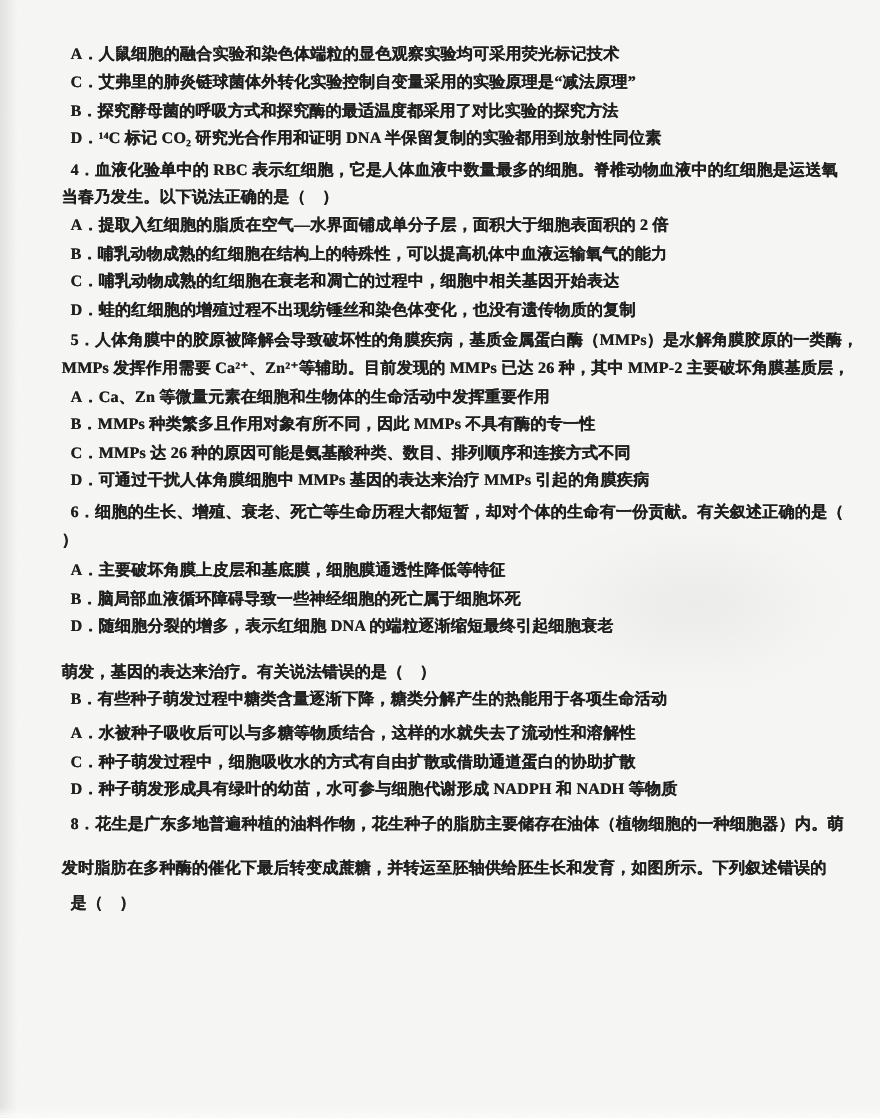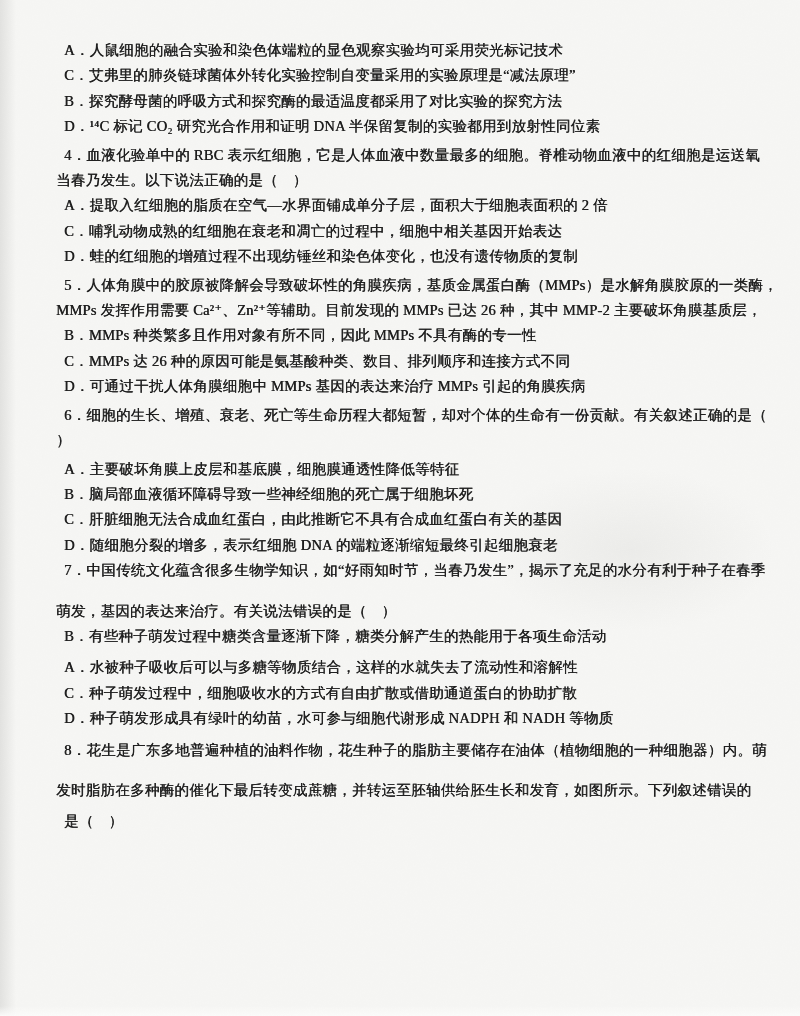--- a/index.html
+++ b/index.html
@@ -40,20 +40,21 @@
     left: 480px; top: 465px;
     width: 300px; height: 170px;
     background: radial-gradient(ellipse at center, rgba(150,150,145,0.10), rgba(150,150,145,0) 68%);
     pointer-events: none;
   }
   .doc {
     position: absolute;
     left: 56px;
     top: 38px;
     right: 34px;
+    font-weight: bold;
   }
   .line {
     font-size: 14.6px;
     line-height: 25.4px;
     white-space: nowrap;
     letter-spacing: 0.2px;
     
     text-shadow: 0.4px 0 0 currentColor;
   }
   .line.indent { padding-left: 8px; }
@@ -76,34 +77,34 @@
   <div class="stamp-ghost"></div>
 
   <main class="doc">
       <div class="line indent">A．人鼠细胞的融合实验和染色体端粒的显色观察实验均可采用荧光标记技术</div>
       <div class="line indent">C．艾弗里的肺炎链球菌体外转化实验控制自变量采用的实验原理是“减法原理”</div>
       <div class="line indent">B．探究酵母菌的呼吸方式和探究酶的最适温度都采用了对比实验的探究方法</div>
       <div class="line indent">D．¹⁴C 标记 CO₂ 研究光合作用和证明 DNA 半保留复制的实验都用到放射性同位素</div>
       <div class="line indent gap-xs">4．血液化验单中的 RBC 表示红细胞，它是人体血液中数量最多的细胞。脊椎动物血液中的红细胞是运送氧</div>
       <div class="line">当春乃发生。以下说法正确的是（　）</div>
       <div class="line indent">A．提取入红细胞的脂质在空气—水界面铺成单分子层，面积大于细胞表面积的 2 倍</div>
+      <div class="line indent">B．哺乳动物成熟的红细胞在结构上的特殊性，可以提高机体中血液运输氧气的能力</div>
       <div class="line indent">C．哺乳动物成熟的红细胞在衰老和凋亡的过程中，细胞中相关基因开始表达</div>
       <div class="line indent">D．蛙的红细胞的增殖过程不出现纺锤丝和染色体变化，也没有遗传物质的复制</div>
       <div class="line indent gap-xs">5．人体角膜中的胶原被降解会导致破坏性的角膜疾病，基质金属蛋白酶（MMPs）是水解角膜胶原的一类酶，</div>
       <div class="line">MMPs 发挥作用需要 Ca²⁺、Zn²⁺等辅助。目前发现的 MMPs 已达 26 种，其中 MMP-2 主要破坏角膜基质层，</div>
+      <div class="line indent">A．Ca、Zn 等微量元素在细胞和生物体的生命活动中发挥重要作用</div>
       <div class="line indent">B．MMPs 种类繁多且作用对象有所不同，因此 MMPs 不具有酶的专一性</div>
       <div class="line indent">C．MMPs 达 26 种的原因可能是氨基酸种类、数目、排列顺序和连接方式不同</div>
       <div class="line indent">D．可通过干扰人体角膜细胞中 MMPs 基因的表达来治疗 MMPs 引起的角膜疾病</div>
       <div class="line indent gap-xs">6．细胞的生长、增殖、衰老、死亡等生命历程大都短暂，却对个体的生命有一份贡献。有关叙述正确的是（</div>
       <div class="line">）</div>
       <div class="line indent gap-xs">A．主要破坏角膜上皮层和基底膜，细胞膜通透性降低等特征</div>
       <div class="line indent">B．脑局部血液循环障碍导致一些神经细胞的死亡属于细胞坏死</div>
-      <div class="line indent">C．肝脏细胞无法合成血红蛋白，由此推断它不具有合成血红蛋白有关的基因</div>
       <div class="line indent">D．随细胞分裂的增多，表示红细胞 DNA 的端粒逐渐缩短最终引起细胞衰老</div>
-      <div class="line indent">7．中国传统文化蕴含很多生物学知识，如“好雨知时节，当春乃发生”，揭示了充足的水分有利于种子在春季</div>
       <div class="line gap-lg">萌发，基因的表达来治疗。有关说法错误的是（　）</div>
       <div class="line indent">B．有些种子萌发过程中糖类含量逐渐下降，糖类分解产生的热能用于各项生命活动</div>
       <div class="line indent gap-sm">A．水被种子吸收后可以与多糖等物质结合，这样的水就失去了流动性和溶解性</div>
       <div class="line indent">C．种子萌发过程中，细胞吸收水的方式有自由扩散或借助通道蛋白的协助扩散</div>
       <div class="line indent">D．种子萌发形成具有绿叶的幼苗，水可参与细胞代谢形成 NADPH 和 NADH 等物质</div>
       <div class="line indent gap-sm">8．花生是广东多地普遍种植的油料作物，花生种子的脂肪主要储存在油体（植物细胞的一种细胞器）内。萌</div>
       <div class="line gap-lg">发时脂肪在多种酶的催化下最后转变成蔗糖，并转运至胚轴供给胚生长和发育，如图所示。下列叙述错误的</div>
       <div class="line indent gap-sm">是（　）</div>
     </main>
 

